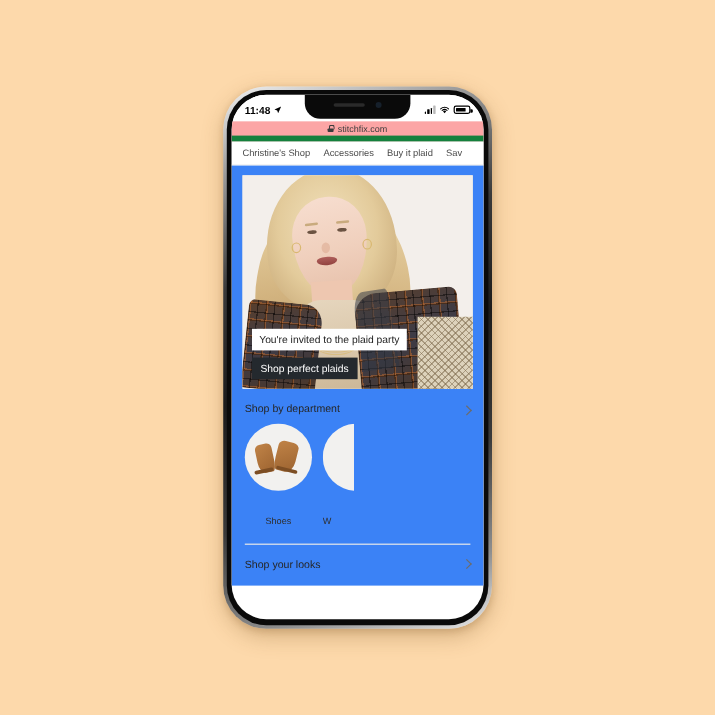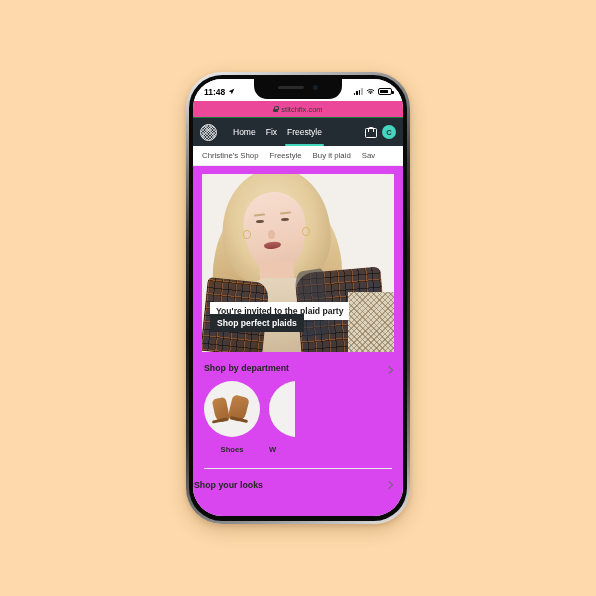--- a/index.html
+++ b/index.html
@@ -65,24 +65,24 @@
   .sig i:nth-child(1){ height:2.5px; }
   .sig i:nth-child(2){ height:4px; }
   .sig i:nth-child(3){ height:5.5px; }
   .sig i:nth-child(4){ height:7px; background:#b9b9b9; }
   .batt { width: 14px; height: 7px; border: 1px solid #000; border-radius: 2px; position: relative; padding:1px; }
   .batt::after { content:''; position:absolute; right:-2.5px; top:2px; width:1.5px; height:3px; background:#000; border-radius:0 1px 1px 0; }
   .batt span { display:block; height:100%; width:78%; background:#000; border-radius:.5px; }
 
   
   .urlbar {
-    height: 17px; background: #ec4899;
+    height: 17px; background: #fca5a5;
     display: flex; align-items: center; justify-content: center; gap: 3px;
     font-size: 7.5px; color: #3c3c3c;
-    border-bottom: 1px solid #15803d;
+    border-bottom: 5px solid #15803d;
   }
   .lock { width: 5px; height: 6px; position: relative; }
   .lock::before { content:''; position:absolute; bottom:0; left:0; width:5px; height:3.5px; background:#3c3c3c; border-radius:.8px; }
   .lock::after { content:''; position:absolute; top:0; left:1px; width:3px; height:3.2px; border:1px solid #3c3c3c; border-bottom:none; border-radius:2px 2px 0 0; }
 
   
   .topnav {
     background: #232b33;
     height: 28px;
     display: flex; align-items: center;
@@ -130,21 +130,21 @@
   .subnav {
     height: 20px; background: #fff;
     display: flex; align-items: center; gap: 11px;
     padding: 0 9px;
     font-size: 7.8px; color: #4a4a4a;
     border-bottom: 1px solid #ebebeb;
     white-space: nowrap; overflow: hidden;
   }
 
   
-  .content { background: #d946ef; height: calc(100% - 87px); overflow: hidden; font-weight: bold; }
+  .content { background: #3b82f6; height: calc(100% - 87px); overflow: hidden; }
 
   
   .hero {
     position: relative;
     margin: 8px 9px 0 9px;
     height: 178px;
     overflow: hidden;
     background: #efe9e3;
   }
   .hero-photo { position:absolute; inset:0; }
@@ -236,21 +236,21 @@
   }
 
   .hero-tag {
     position: absolute; left: 8px;
     background: #fff; color: #1c1c1c;
     font-size: 8.6px; padding: 4px 6px;
     white-space: nowrap;
   }
   .hero-tag.one { top: 128px; }
   .hero-cta {
-    position: absolute; left: 8px; top: 140px;
+    position: absolute; left: 8px; top: 152px;
     background: #24292e; color: #fff;
     font-size: 8.6px; padding: 4px 7px;
     white-space: nowrap;
   }
 
   
   .section-head {
     display: flex; align-items: flex-end; justify-content: space-between;
     padding: 11px 11px 8px 11px;
     font-size: 8.8px; color: #262626;
@@ -263,21 +263,21 @@
   }
 
   
   .dept-row { display: flex; gap: 9px; padding: 0 11px; overflow: hidden; }
   .dept { width: 56px; flex: none; text-align: center; }
   .dept-circle {
     width: 56px; height: 56px; border-radius: 50%;
     background: #f2f1ef;
     position: relative; overflow: hidden;
   }
-  .dept-label { font-size: 7.6px; color: #2e2e2e; margin-top: 8px; }
+  .dept-label { font-size: 7.6px; color: #2e2e2e; margin-top: 21px; }
 
   
   .boot {
     position:absolute; background: linear-gradient(150deg,#c08347,#9c6330);
     border-radius: 30% 30% 18% 40% / 18% 18% 40% 40%;
   }
   .boot.a { left:10px; top:17px; width:14px; height:24px; transform: rotate(-12deg); }
   .boot.b { left:26px; top:15px; width:17px; height:25px; transform: rotate(14deg); border-radius: 30% 30% 40% 18% / 18% 18% 40% 40%; }
   .boot-sole { position:absolute; background:#7d4e24; border-radius:2px; }
   .boot-sole.a { left:8px; top:38px; width:16px; height:3px; transform: rotate(-12deg); }
@@ -310,21 +310,21 @@
 
   
   .dept.partial { width: 26px; overflow: hidden; }
   .dept.partial .dept-circle { width: 56px; }
   .dept.partial .dept-label { text-align: left; white-space: nowrap; overflow: hidden; }
 
   
   .divider { height: 1px; background: #e9e9e9; margin: 14px 11px 0 11px; }
   .bottom-head {
     display: flex; align-items: center; justify-content: space-between;
-    padding: 11px 11px 0 1px;
+    padding: 11px 11px 0 11px;
     font-size: 8.8px; color: #262626;
   }
 </style>
 </head>
 <body style="background: rgb(253, 217, 171);">
 
 <div class="device">
   <div class="device-inner">
     <div class="screen">
 
@@ -356,36 +356,24 @@
               <span></span>
             </span>
         </div>
       </div>
 
       <div class="urlbar">
         <span class="lock"></span>
         <span>stitchfix.com</span>
       </div>
 
-      <div class="topnav">
-        <div class="logo"></div>
-        <div class="navlinks">
-          <span class="navlink">Home</span>
-          <span class="navlink">Fix</span>
-          <span class="navlink active">Freestyle</span>
-        </div>
-        <div class="nav-right">
-          <span class="bag"></span>
-          <span class="avatar">C</span>
-        </div>
-      </div>
 
       <div class="subnav">
         <span>Christine's Shop</span>
-        <span>Freestyle</span>
+        <span>Accessories</span>
         <span>Buy it plaid</span>
         <span>Sav</span>
       </div>
 
       <div class="content">
 
         <div class="hero">
           <div class="hero-photo">
             <div class="hp-bg"></div>
             <div class="hp-hair2"></div>

